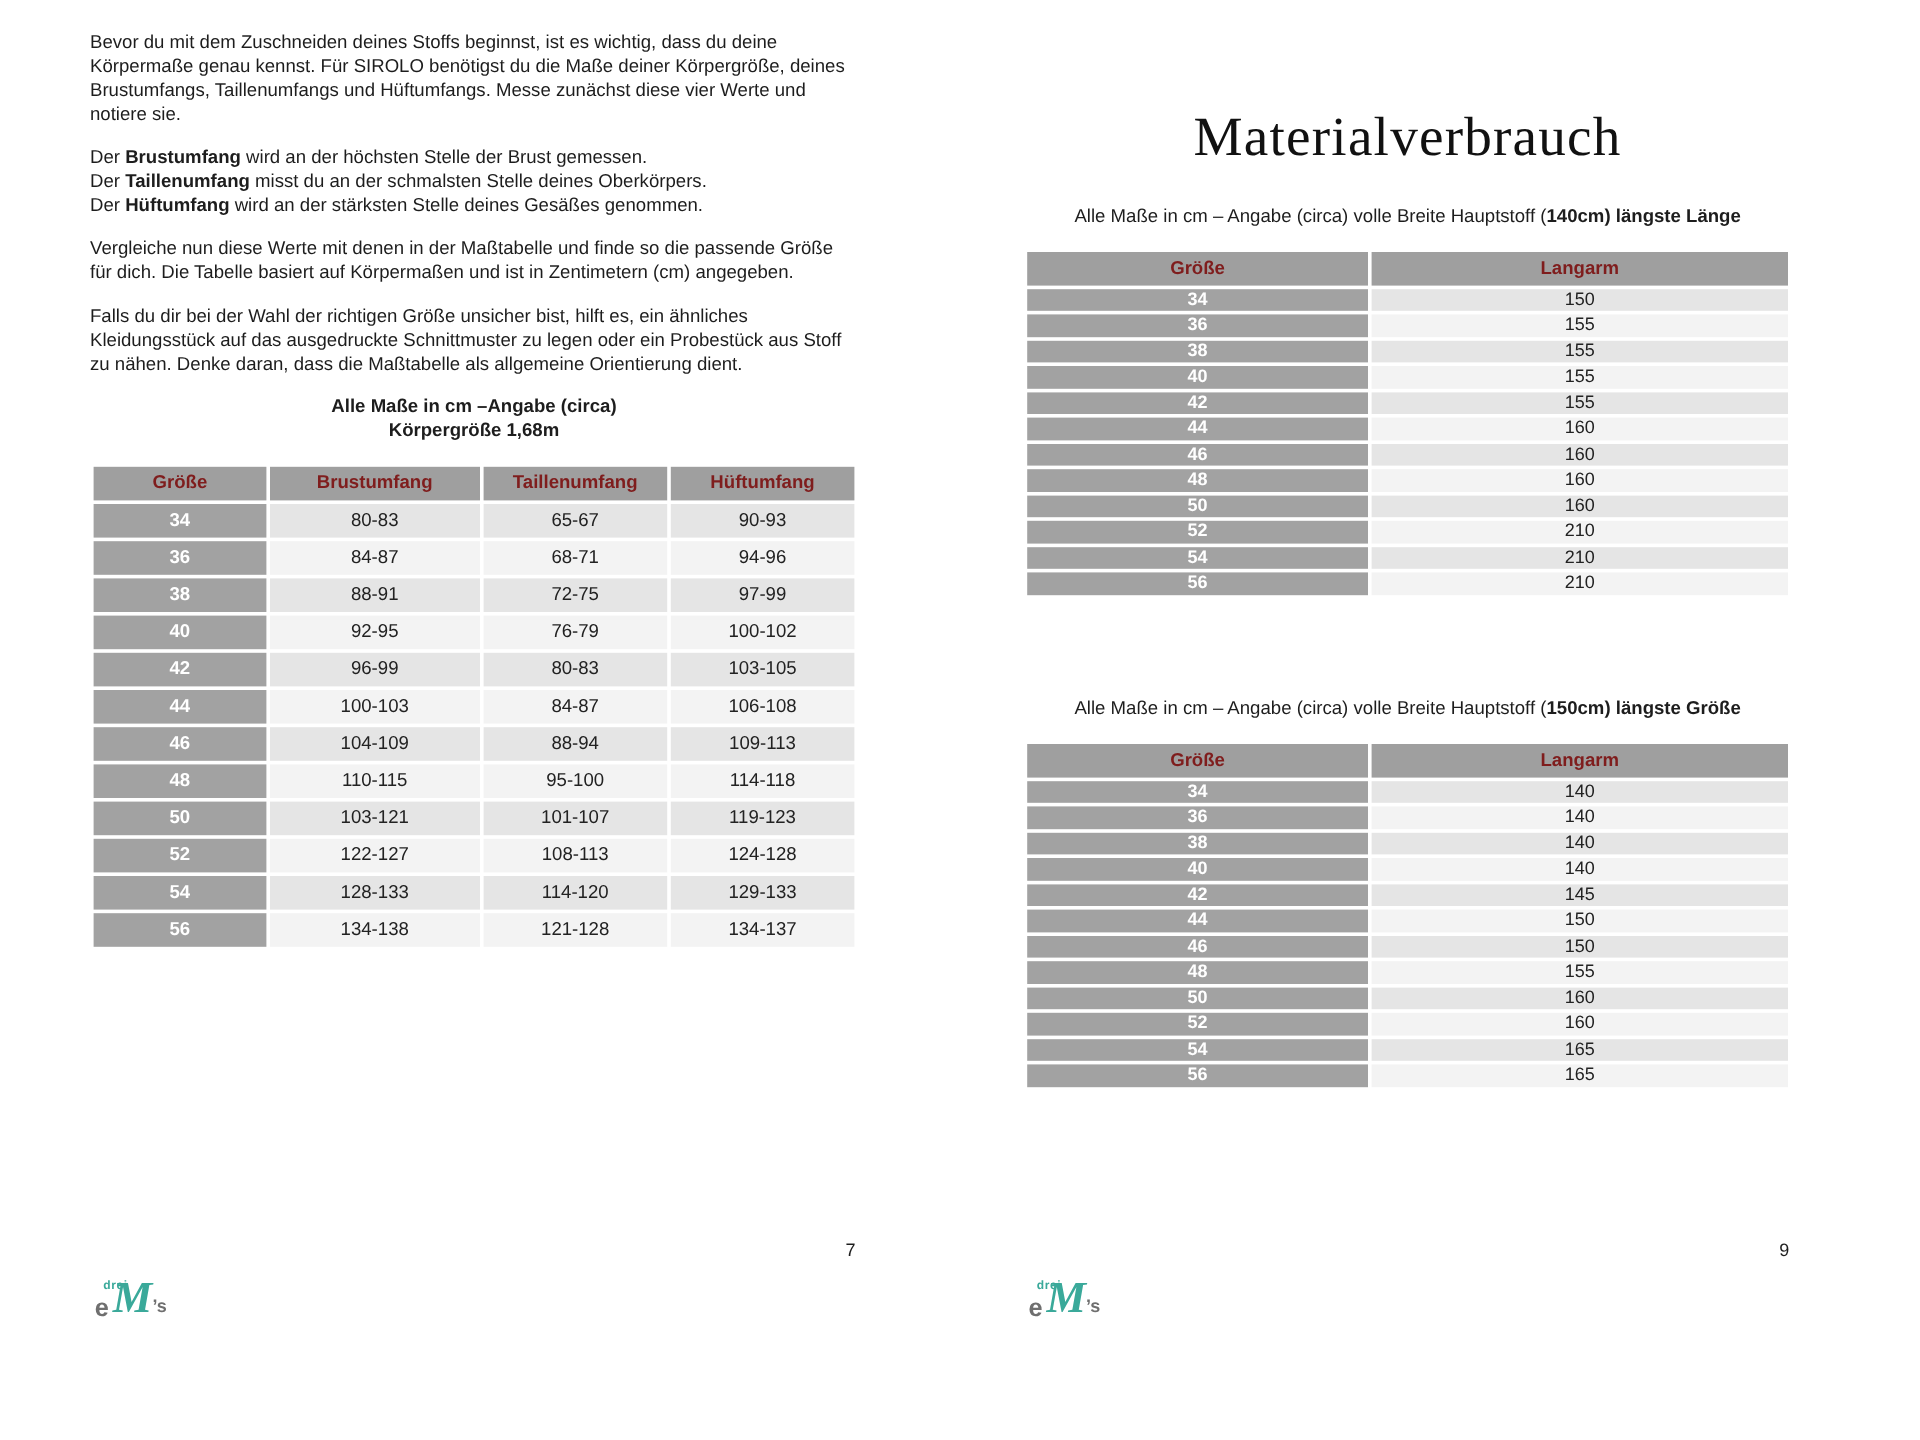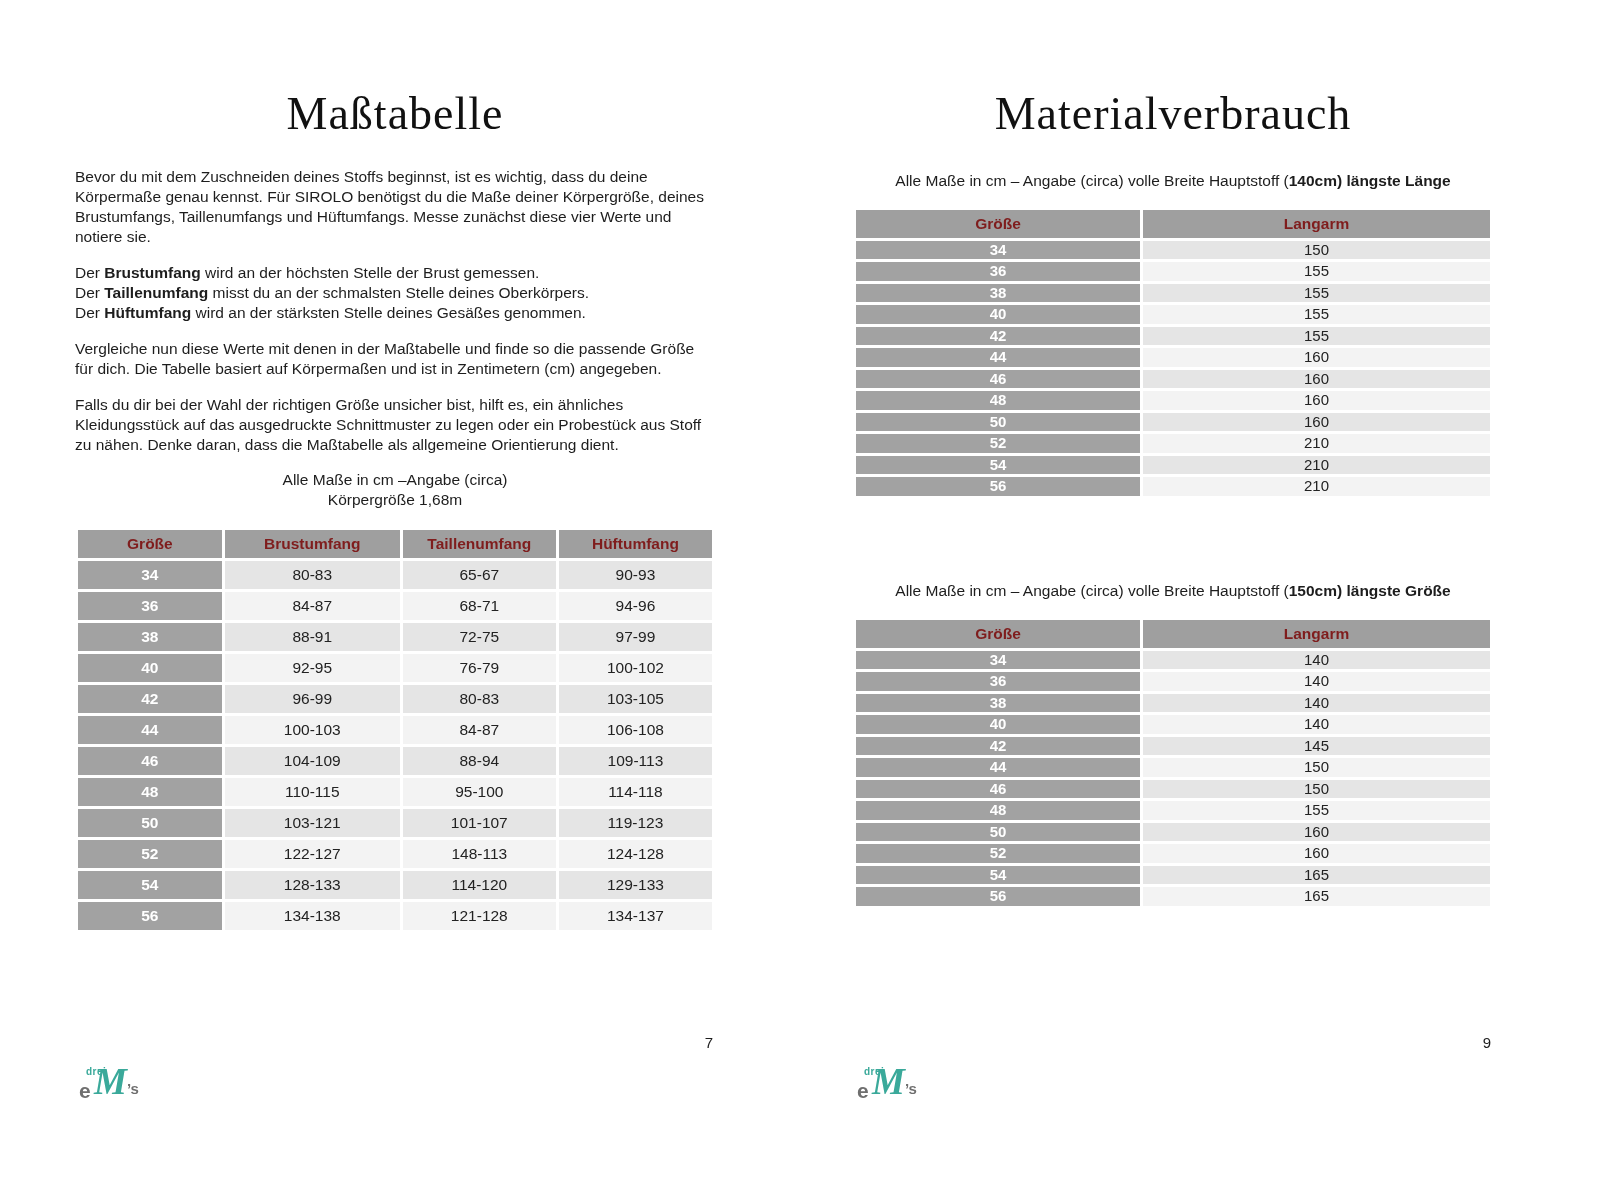--- a/index.html
+++ b/index.html
@@ -41,21 +41,21 @@
   }
   .intro-par    { margin-top: 26px; }
   .measure-par  { margin-top: 16px; }
   .compare-par  { margin-top: 16px; }
   .hint-par     { margin-top: 16px; }
   .bold { font-weight: bold; }
 
   .table-note {
     margin-top: 15px;
     text-align: center;
-    font-weight: normal;
+    font-weight: bold;
     font-size: 15.5px;
     line-height: 20px;
   }
 
   table {
     border-collapse: separate;
     border-spacing: 3px 3px;
     width: 100%;
     table-layout: fixed;
   }
@@ -131,21 +131,20 @@
     position: absolute; top: 16px; left: 52px;
     font-size: 15px;
     color: var(--logo-gray, #6f6f6f);
   }
 </style>
 </head>
 <body>
 
 <div class="page" id="left-page">
 
-  <h1 class="script-title">Maßtabelle</h1>
 
   <p class="body-text intro-par">Bevor du mit dem Zuschneiden deines Stoffs beginnst, ist es wichtig, dass du deine Körpermaße genau kennst. Für SIROLO benötigst du die Maße deiner Körpergröße, deines Brustumfangs, Taillenumfangs und Hüftumfangs. Messe zunächst diese vier Werte und notiere sie.</p>
 
   <p class="body-text measure-par">
     <span><span>Der </span><span class="bold">Brustumfang</span><span> wird an der höchsten Stelle der Brust gemessen.</span></span><br>
     <span><span>Der </span><span class="bold">Taillenumfang</span><span> misst du an der schmalsten Stelle deines Oberkörpers.</span></span><br>
     <span><span>Der </span><span class="bold">Hüftumfang</span><span> wird an der stärksten Stelle deines Gesäßes genommen.</span></span>
   </p>
 
   <p class="body-text compare-par">Vergleiche nun diese Werte mit denen in der Maßtabelle und finde so die passende Größe für dich. Die Tabelle basiert auf Körpermaßen und ist in Zentimetern (cm) angegeben.</p>
@@ -223,21 +222,21 @@
         </tr>
         <tr>
           <td class="size-cell">50</td>
           <td class="val-cell">103-121</td>
           <td class="val-cell">101-107</td>
           <td class="val-cell">119-123</td>
         </tr>
         <tr>
           <td class="size-cell">52</td>
           <td class="val-cell">122-127</td>
-          <td class="val-cell">148-113</td>
+          <td class="val-cell">108-113</td>
           <td class="val-cell">124-128</td>
         </tr>
         <tr>
           <td class="size-cell">54</td>
           <td class="val-cell">128-133</td>
           <td class="val-cell">114-120</td>
           <td class="val-cell">129-133</td>
         </tr>
         <tr>
           <td class="size-cell">56</td>

